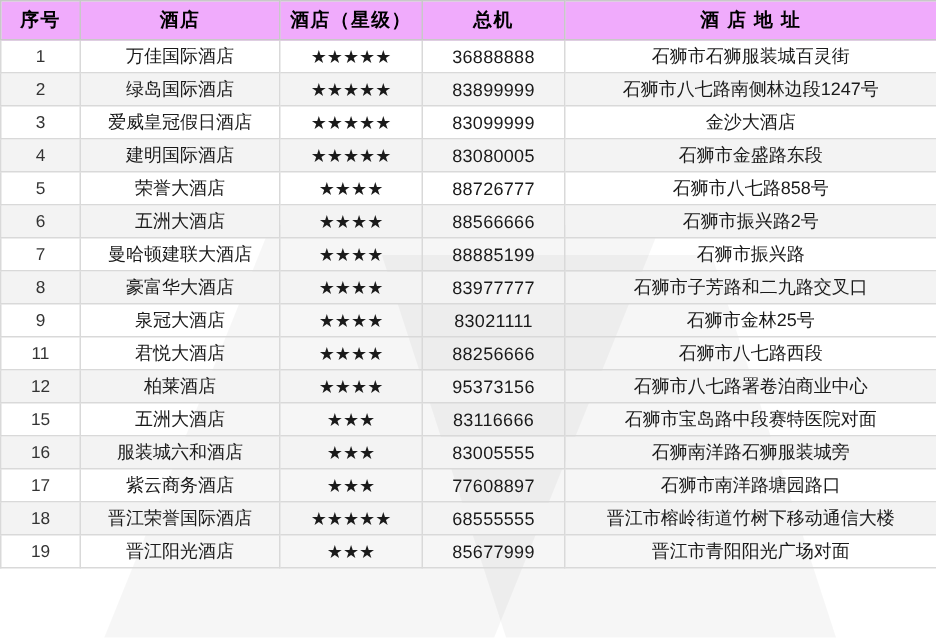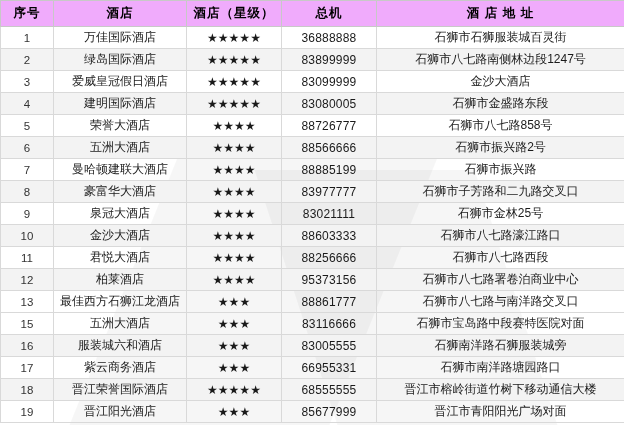--- a/index.html
+++ b/index.html
@@ -177,67 +177,53 @@
         <td class="phone">83977777</td>
         <td class="addr">石狮市子芳路和二九路交叉口</td>
       </tr>
       <tr>
         <td>9</td>
         <td class="name">泉冠大酒店</td>
         <td class="stars">★★★★</td>
         <td class="phone">83021111</td>
         <td class="addr">石狮市金林25号</td>
       </tr>
-      <tr class="alt">
-        <td>10</td>
-        <td class="name">金沙大酒店</td>
-        <td class="stars">★★★★</td>
-        <td class="phone">88603333</td>
-        <td class="addr">石狮市八七路濠江路口</td>
-      </tr>
       <tr>
         <td>11</td>
         <td class="name">君悦大酒店</td>
         <td class="stars">★★★★</td>
         <td class="phone">88256666</td>
         <td class="addr">石狮市八七路西段</td>
       </tr>
       <tr class="alt">
         <td>12</td>
         <td class="name">柏莱酒店</td>
         <td class="stars">★★★★</td>
         <td class="phone">95373156</td>
         <td class="addr">石狮市八七路署卷泊商业中心</td>
       </tr>
       <tr>
-        <td>13</td>
-        <td class="name">最佳西方石狮江龙酒店</td>
-        <td class="stars">★★★</td>
-        <td class="phone">88861777</td>
-        <td class="addr">石狮市八七路与南洋路交叉口</td>
-      </tr>
-      <tr>
         <td>15</td>
         <td class="name">五洲大酒店</td>
         <td class="stars">★★★</td>
         <td class="phone">83116666</td>
         <td class="addr">石狮市宝岛路中段赛特医院对面</td>
       </tr>
       <tr class="alt">
         <td>16</td>
         <td class="name">服装城六和酒店</td>
         <td class="stars">★★★</td>
         <td class="phone">83005555</td>
         <td class="addr">石狮南洋路石狮服装城旁</td>
       </tr>
       <tr>
         <td>17</td>
         <td class="name">紫云商务酒店</td>
         <td class="stars">★★★</td>
-        <td class="phone">66955331</td>
+        <td class="phone">77608897</td>
         <td class="addr">石狮市南洋路塘园路口</td>
       </tr>
       <tr class="alt">
         <td>18</td>
         <td class="name">晋江荣誉国际酒店</td>
         <td class="stars">★★★★★</td>
         <td class="phone">68555555</td>
         <td class="addr">晋江市榕岭街道竹树下移动通信大楼</td>
       </tr>
       <tr>

